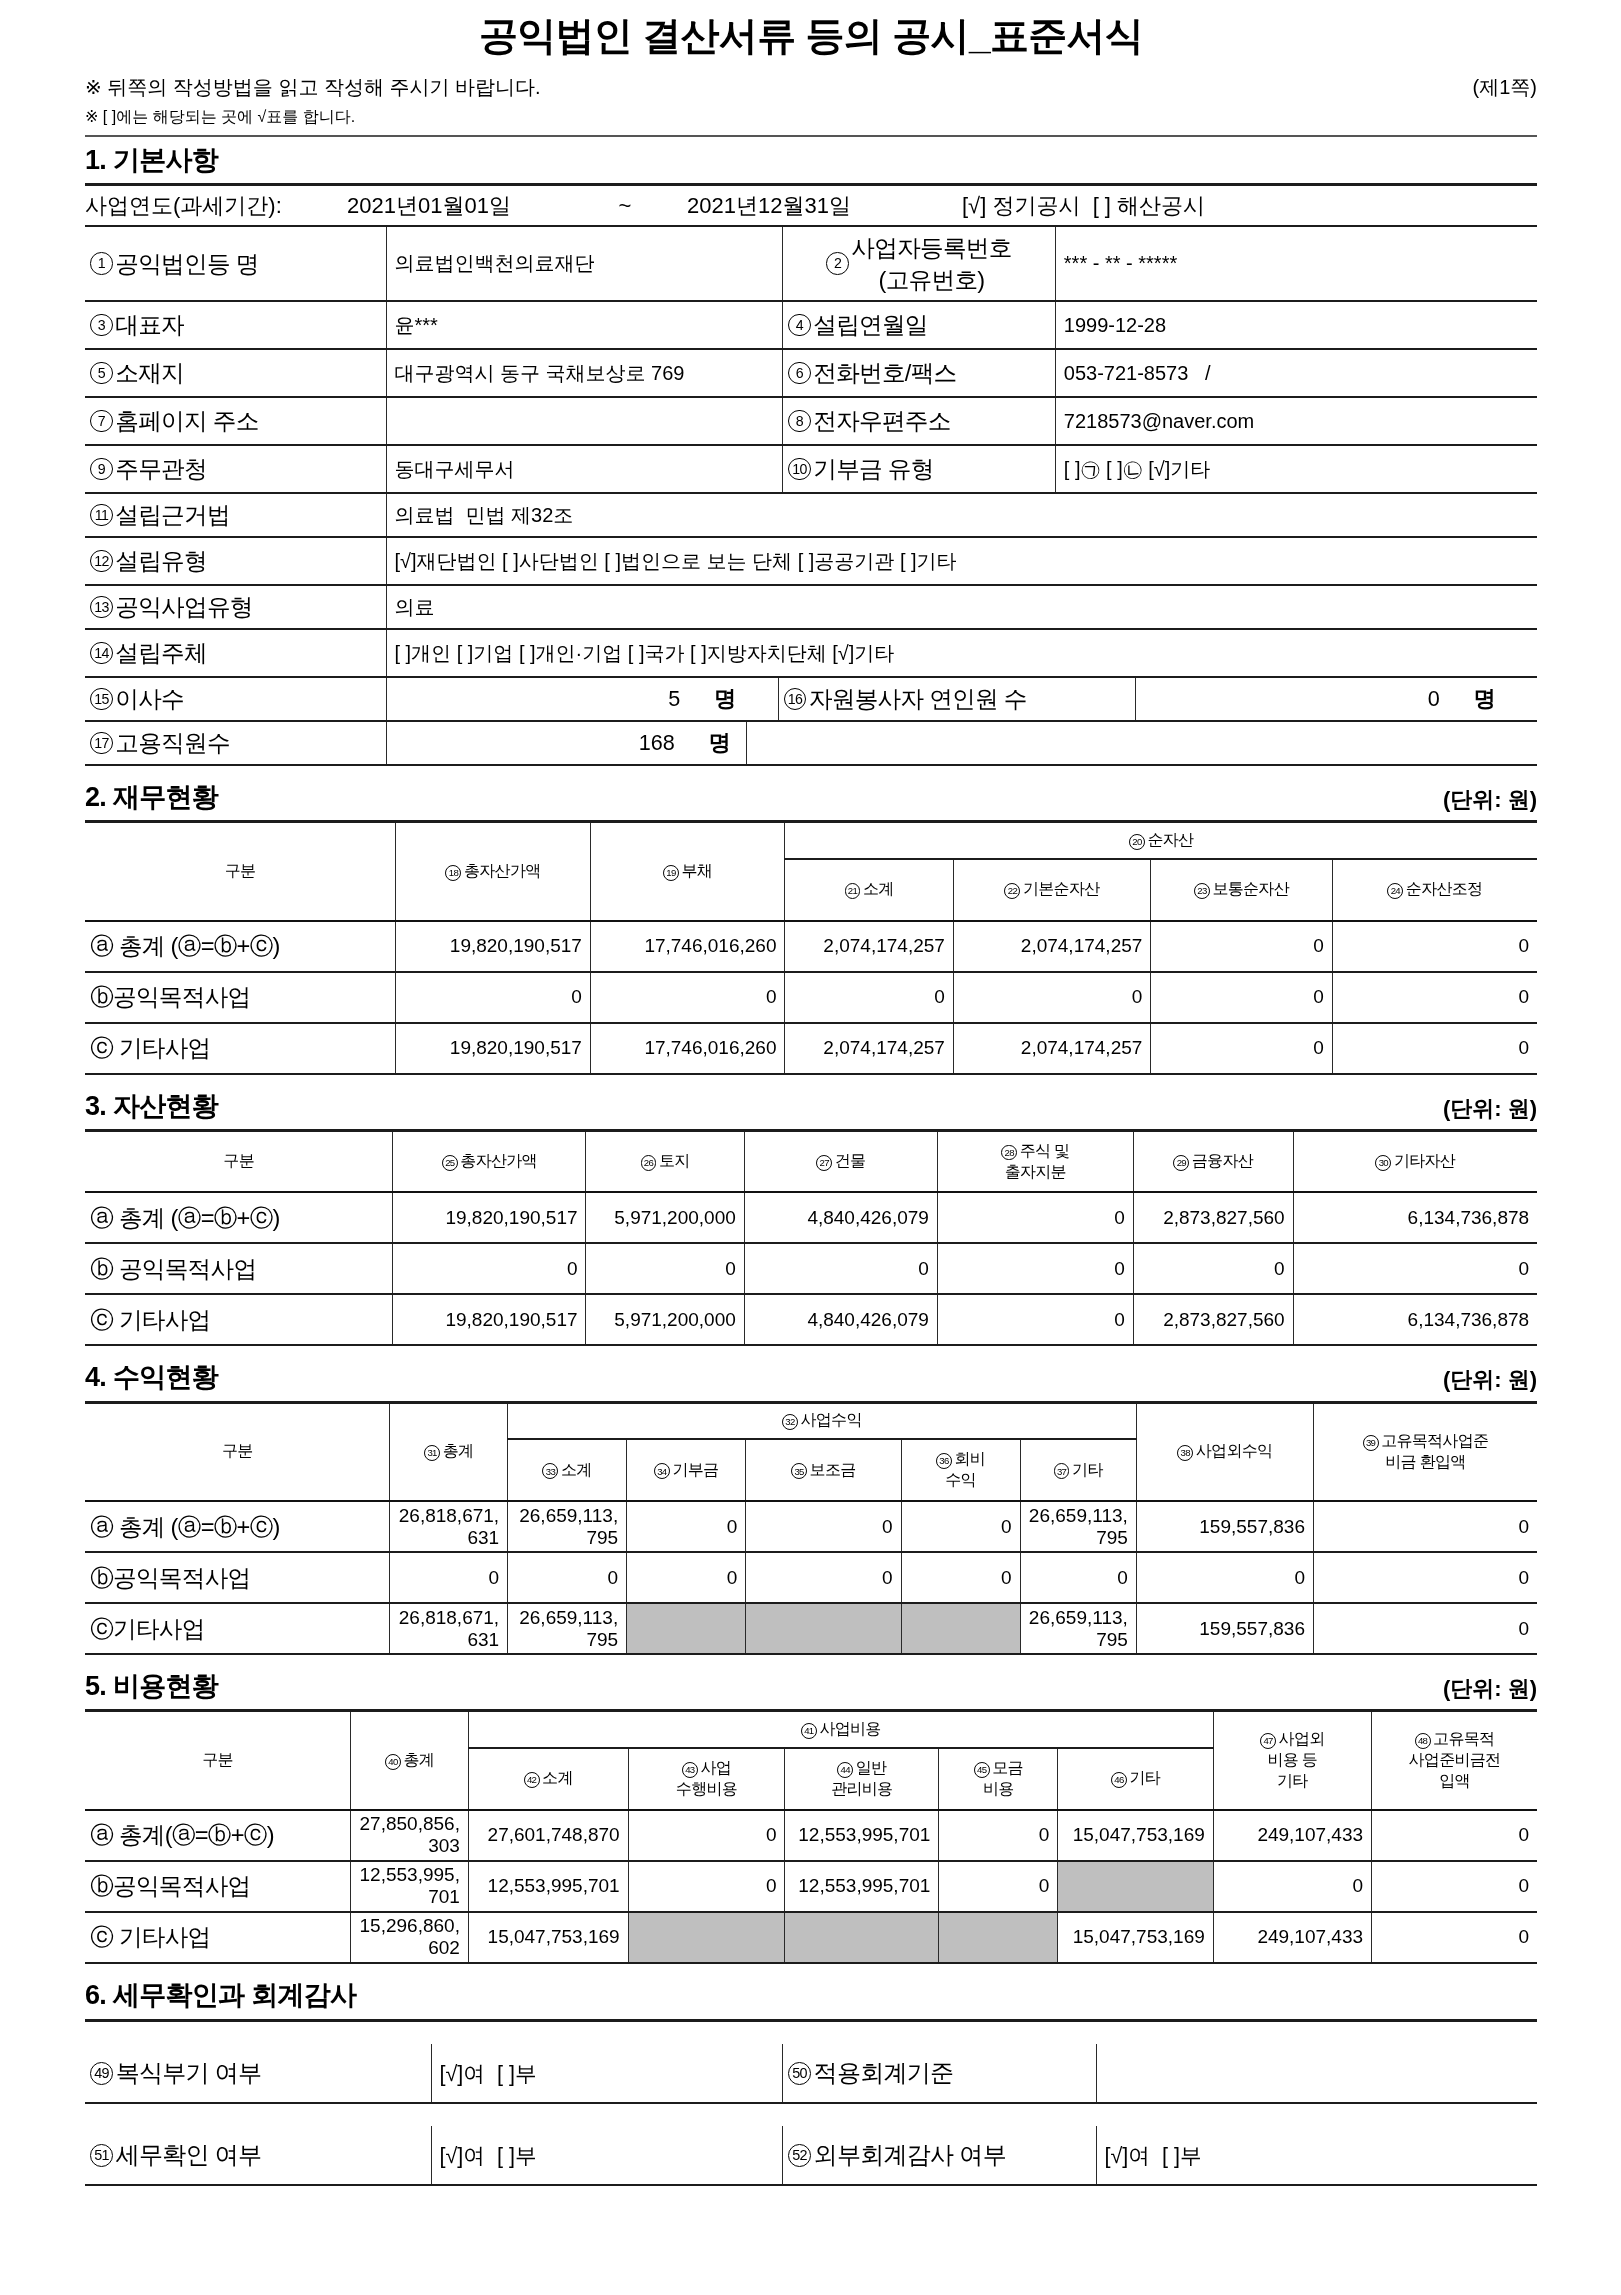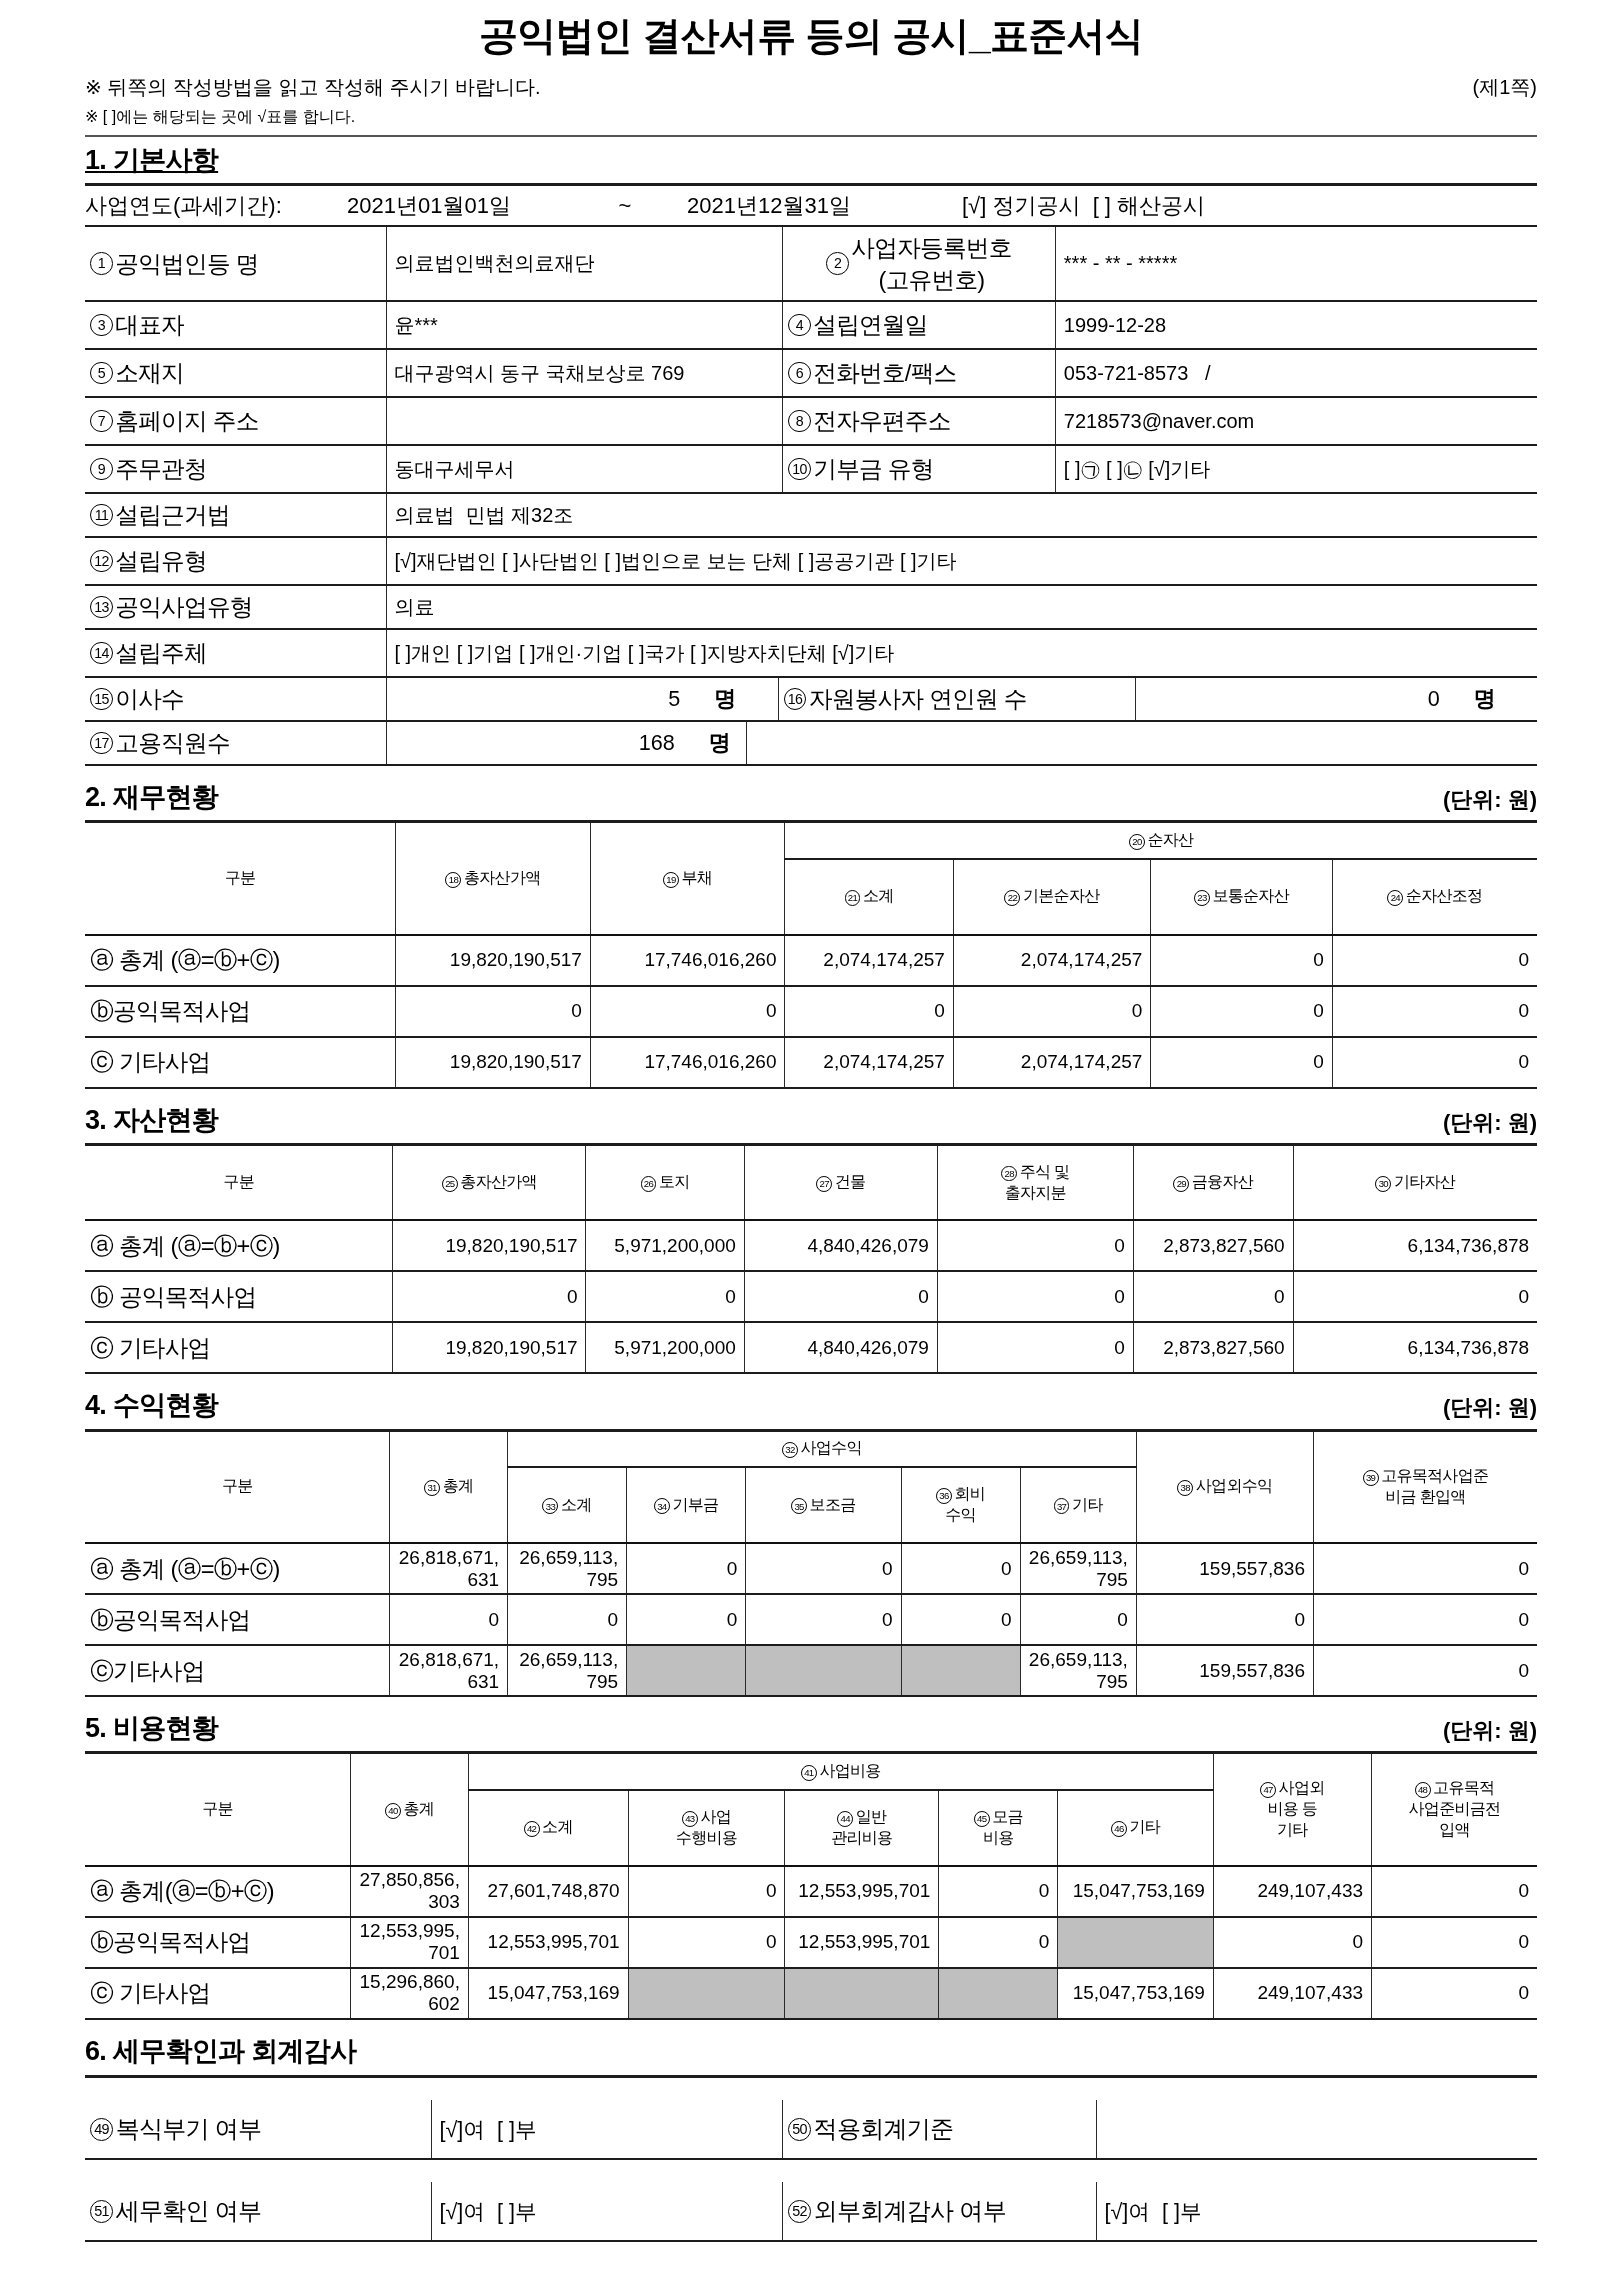--- a/index.html
+++ b/index.html
@@ -10,21 +10,21 @@
   }
   .content{position:absolute;left:85px;top:0;width:1452px;}
 
   .top-note{margin-top:128px;font-size:21.6px;letter-spacing:-0.3px;}
   .sq{display:inline-block;width:17px;height:22px;background:#000;margin-right:9.2px;vertical-align:-2.6px;}
   .title{margin-top:9.2px;text-align:center;font-size:39px;font-weight:bold;letter-spacing:-0.7px;}
   .note-row{margin-top:10.5px;display:flex;justify-content:space-between;align-items:flex-end;font-size:20px;}
   .page-marker{font-size:20px;}
   .note2{margin-top:6.5px;font-size:16px;}
   .toprule{margin-top:6.5px;border-top:2.6px solid #555;}
-  .h1{margin-top:5.2px;font-size:27px;font-weight:bold;letter-spacing:-0.7px;text-decoration:underline;}
+  .h1{margin-top:5.2px;font-size:27px;font-weight:bold;letter-spacing:-0.7px;}
 
   
   .cn{
     display:inline-flex;align-items:center;justify-content:center;
     width:1.45em;height:1.45em;border:1.6px solid #000;border-radius:50%;
     font-size:0.60em;line-height:1;flex:none;margin-right:2.6px;
     font-weight:normal;
   }
 
   
@@ -68,21 +68,21 @@
   .dt th,.dt td{border-top:2px solid #1c1c1c;border-left:1.6px solid #2a2a2a;
                 box-sizing:border-box;}
   .dt thead tr:first-child th{border-top:none;}
   .dt thead tr:first-child th:first-child{border-left:none;}
   .dt tbody td:first-child{border-left:none;}
   .dt tbody tr:first-child td{border-top:2.6px solid #111;}
   .dt th{font-weight:normal;font-size:16px;text-align:center;vertical-align:middle;
          padding:3.9px 2.6px;letter-spacing:-0.7px;}
   .dt th .ht{white-space:pre-line;}
   .dt thead tr:first-child th{height:37px;}
-  .dt thead tr:last-child th{height:76px;}
+  .dt thead tr:last-child th{height:62px;}
   .dt td{height:51px;}
   .dt td.rlab{font-size:23.6px;text-align:left;padding-left:5.2px;letter-spacing:-0.7px;}
   .dt td.numv{font-size:19px;text-align:right;padding-right:7.9px;
               word-break:break-all;line-height:1.15;}
   .dt td.shade{}
 
   
   .t6{margin-top:6.5px;border-top:3.3px solid #1c1c1c;border-bottom:2.6px solid #1c1c1c;}
   .t6 .t1row{min-height:58px;margin-top:22px;}
   .g6{grid-template-columns:23.8% 24.2% 21.6% 30.4%;}

